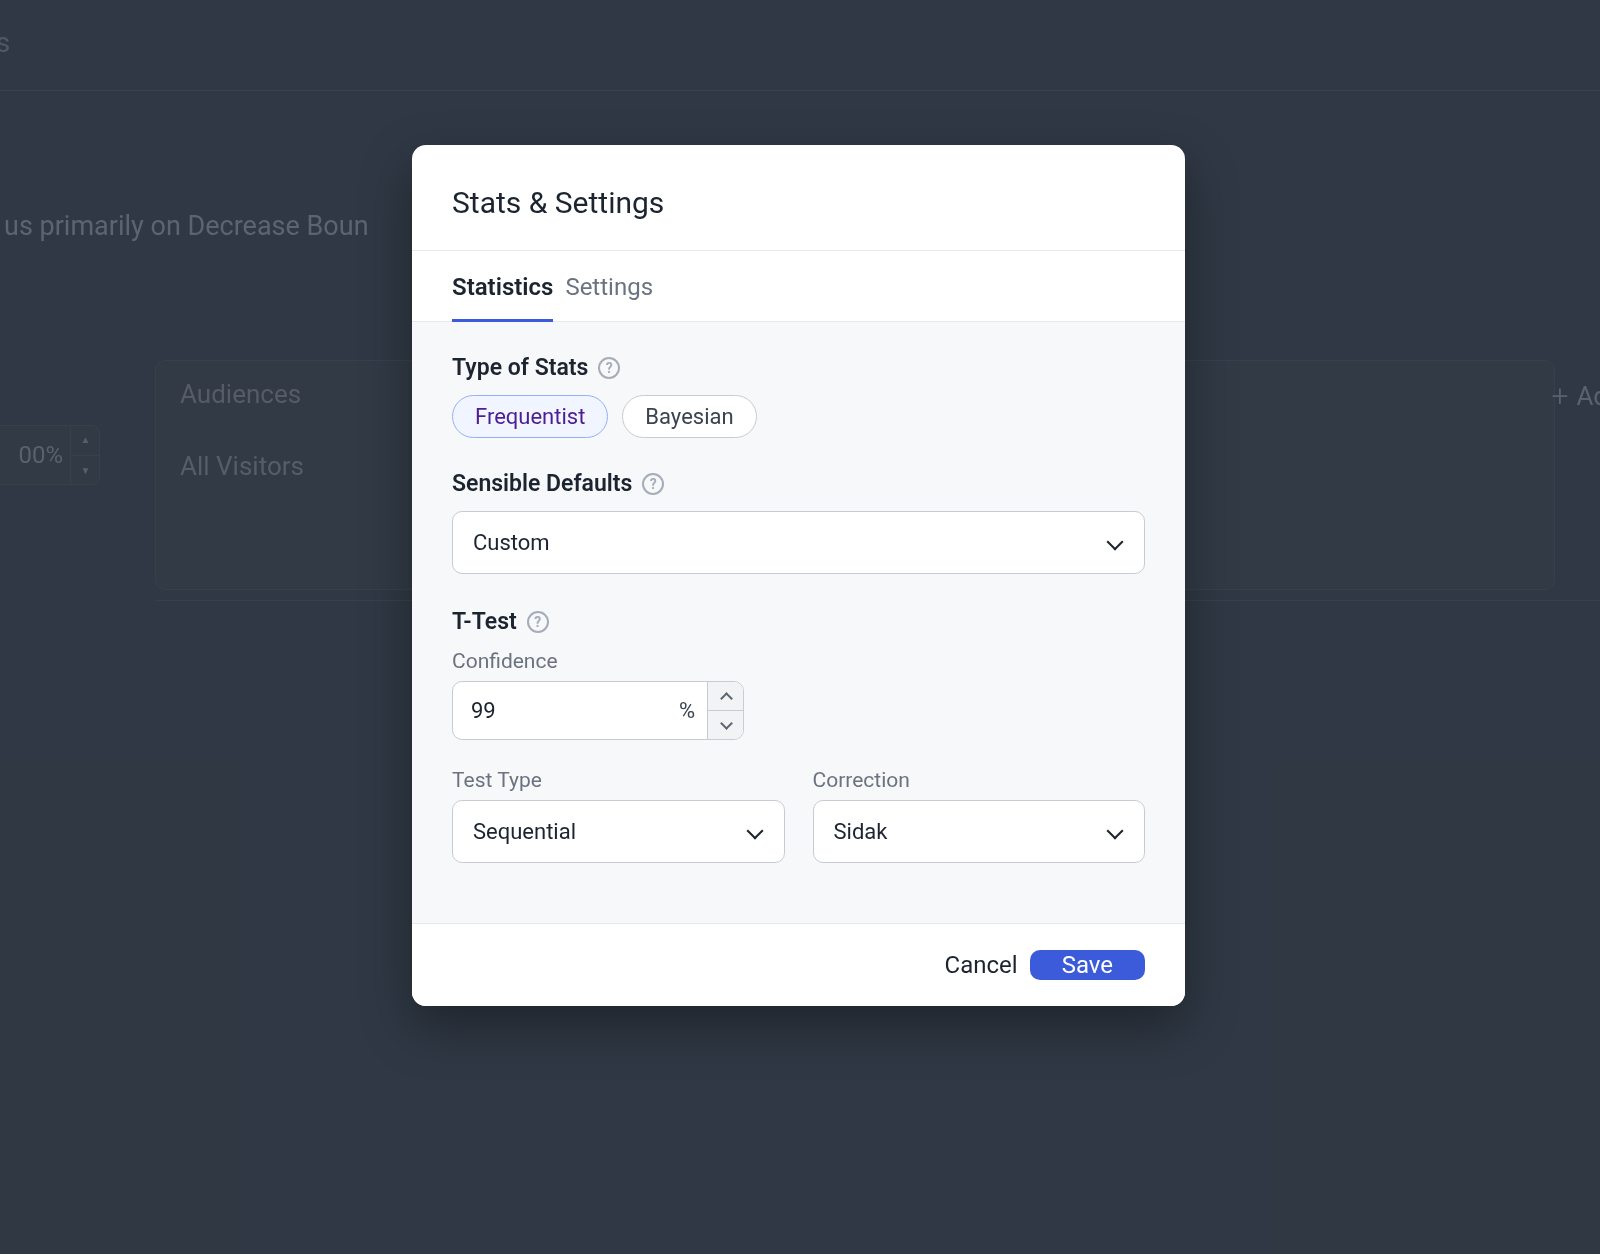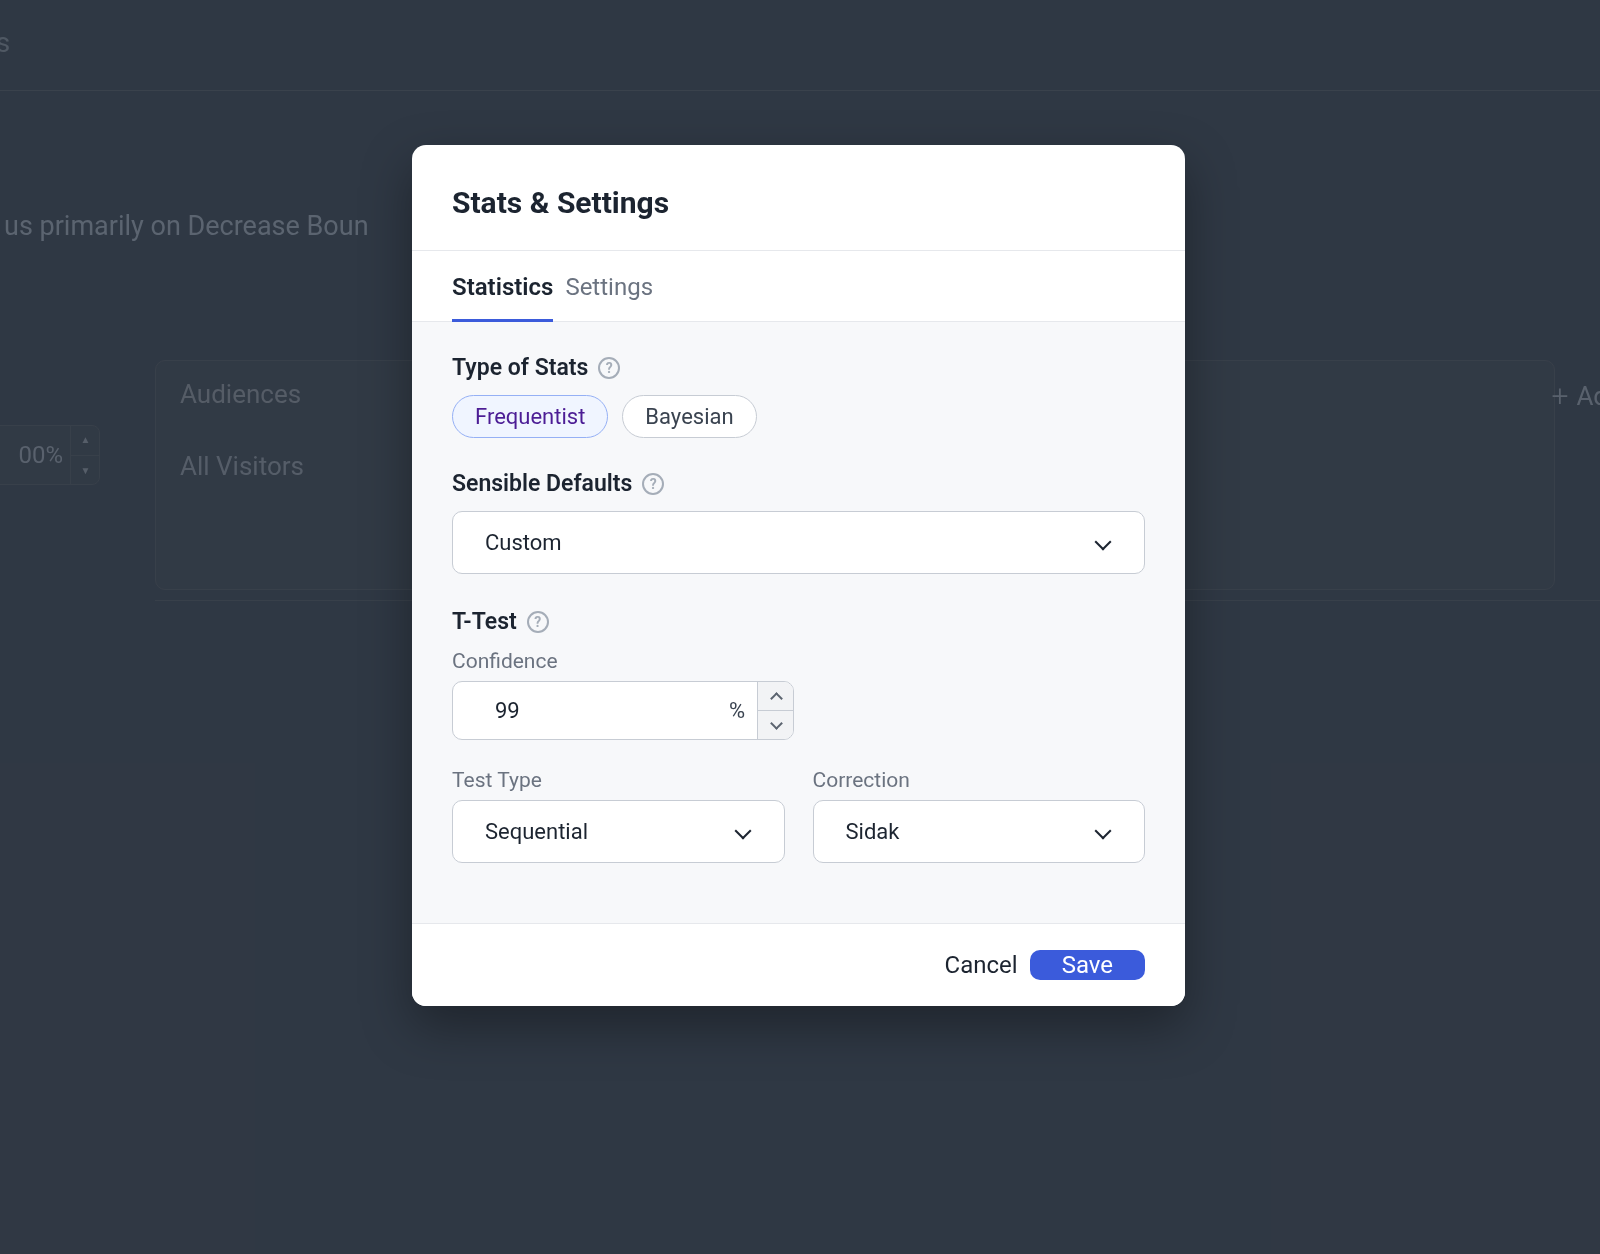--- a/index.html
+++ b/index.html
@@ -135,21 +135,21 @@
       border-radius: 14px;
       box-shadow: 0 20px 50px rgba(0,0,0,0.35);
       overflow: hidden;
     }
     .modal-header {
       padding: 40px 40px 30px 40px;
       border-bottom: 1px solid #e6e8ec;
     }
     .modal-title {
       font-size: 30px;
-      font-weight: 700;
+      font-weight: 400;
       color: #1c2430;
     }
     .modal-tabs {
       display: flex;
       gap: 12px;
       padding: 0 40px;
       border-bottom: 1px solid #e6e8ec;
       background: #fff;
     }
     .modal-tab {
@@ -215,21 +215,21 @@
     .pill.selected {
       border-color: #95b0f5;
       background: #f0f5ff;
       color: #4c1d95;
     }
     .select-box {
       width: 100%;
       background: #fff;
       border: 1px solid #c7ccd4;
       border-radius: 10px;
-      padding: 18px 32px;
+      padding: 18px 20px;
       font-size: 22px;
       color: #1c2430;
       display: flex;
       align-items: center;
       justify-content: space-between;
       cursor: pointer;
       gap: 29px;
     }
     .chevron-down {
       width: 18px;
@@ -244,26 +244,25 @@
       width: 10px;
       height: 10px;
       border-right: 2.5px solid #1c2430;
       border-bottom: 2.5px solid #1c2430;
       transform: rotate(45deg);
     }
     .section-gap { margin-bottom: 34px; }
 
     .number-input-wrap {
       display: flex;
-      width: 342px;
+      width: 292px;
       border: 1px solid #c7ccd4;
       border-radius: 10px;
       overflow: hidden;
       background: #fff;
-      padding-left: 24px;
     }
     .number-input-wrap input {
       flex: 1;
       border: none;
       outline: none;
       font-size: 22px;
       padding: 16px 18px;
       color: #1c2430;
       background: transparent;
       width: 100%;

